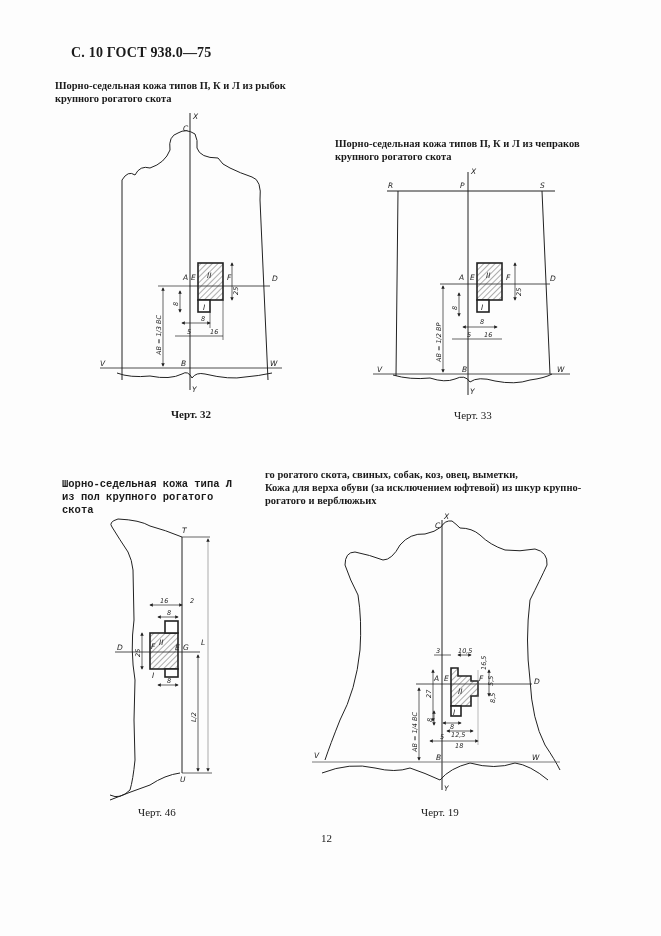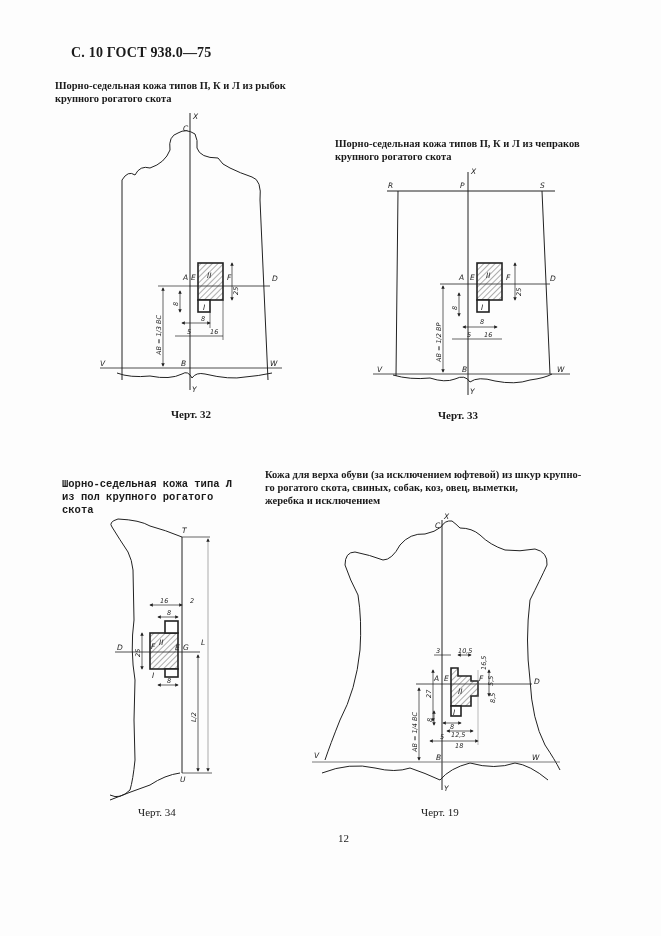--- a/index.html
+++ b/index.html
@@ -26,23 +26,23 @@
   <div>Шорно-седельная кожа типов П, К и Л из чепраков</div>
   <div>крупного рогатого скота</div>
 </div>
 
 <div class="abs ttl" style="left:62px;top:478px;width:180px;font-family:Liberation Mono, monospace;">
   <div>Шорно-седельная кожа типа Л</div>
   <div>из пол крупного рогатого скота</div>
 </div>
 
 <div class="abs ttl" style="left:265px;top:468px;width:350px;">
+  <div>го рогатого скота, свиных, собак, коз, овец, выметки,</div>
   <div>Кожа для верха обуви (за исключением юфтевой) из шкур крупно-</div>
-  <div>го рогатого скота, свиных, собак, коз, овец, выметки,</div>
-  <div>жеребка и исключением</div>
+  <div>рогатого и верблюжьих</div>
 </div>
 
 <svg width="661" height="936" viewBox="0 0 661 936">
   <defs>
     <pattern id="hatch" width="4" height="4" patternUnits="userSpaceOnUse" patternTransform="rotate(45)">
       <line x1="0" y1="0" x2="0" y2="4" stroke="#333" stroke-width="0.8"></line>
     </pattern>
     <marker id="arr" markerWidth="5" markerHeight="5" refX="4" refY="2.5" orient="auto-start-reverse">
       <path d="M0,0 L5,2.5 L0,5 z" fill="#222"></path>
     </marker>
@@ -203,16 +203,16 @@
       <text class="dim" transform="translate(493,686) rotate(-90)">5,5</text>
       <text class="dim" transform="translate(495,703) rotate(-90)">8,5</text>
       <text class="dim" transform="translate(431,698) rotate(-90)">27</text>
       <text class="dim" transform="translate(432,722) rotate(-90)">8</text>
       <text class="dim" transform="translate(417,752) rotate(-90)">AB = 1/4 BC</text>
     </g>
   </g>
 </svg>
 
 <div class="abs cap" style="left:171px;top:408px;font-weight:bold;">Черт. 32</div>
-<div class="abs cap" style="left:438px;top:409px;font-weight:bold;">Черт. 33</div>
-<div class="abs cap" style="left:138px;top:806px;">Черт. 34</div>
+<div class="abs cap" style="left:454px;top:409px;">Черт. 33</div>
+<div class="abs cap" style="left:138px;top:806px;">Черт. 46</div>
 <div class="abs cap" style="left:421px;top:806px;">Черт. 19</div>
-<div class="abs cap" style="left:338px;top:832px;text-align:center;">12</div>
+<div class="abs cap" style="left:321px;top:832px;text-align:center;">12</div>
 
 </body></html>

